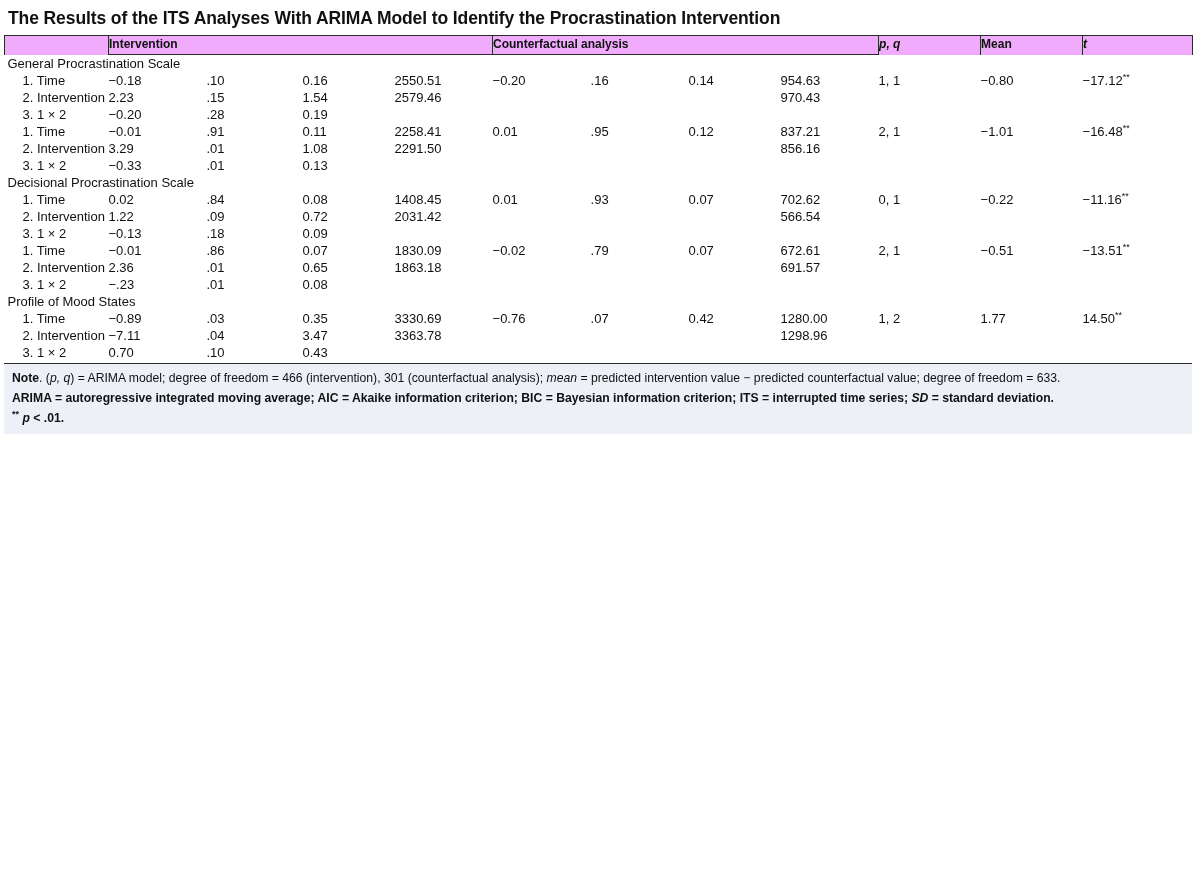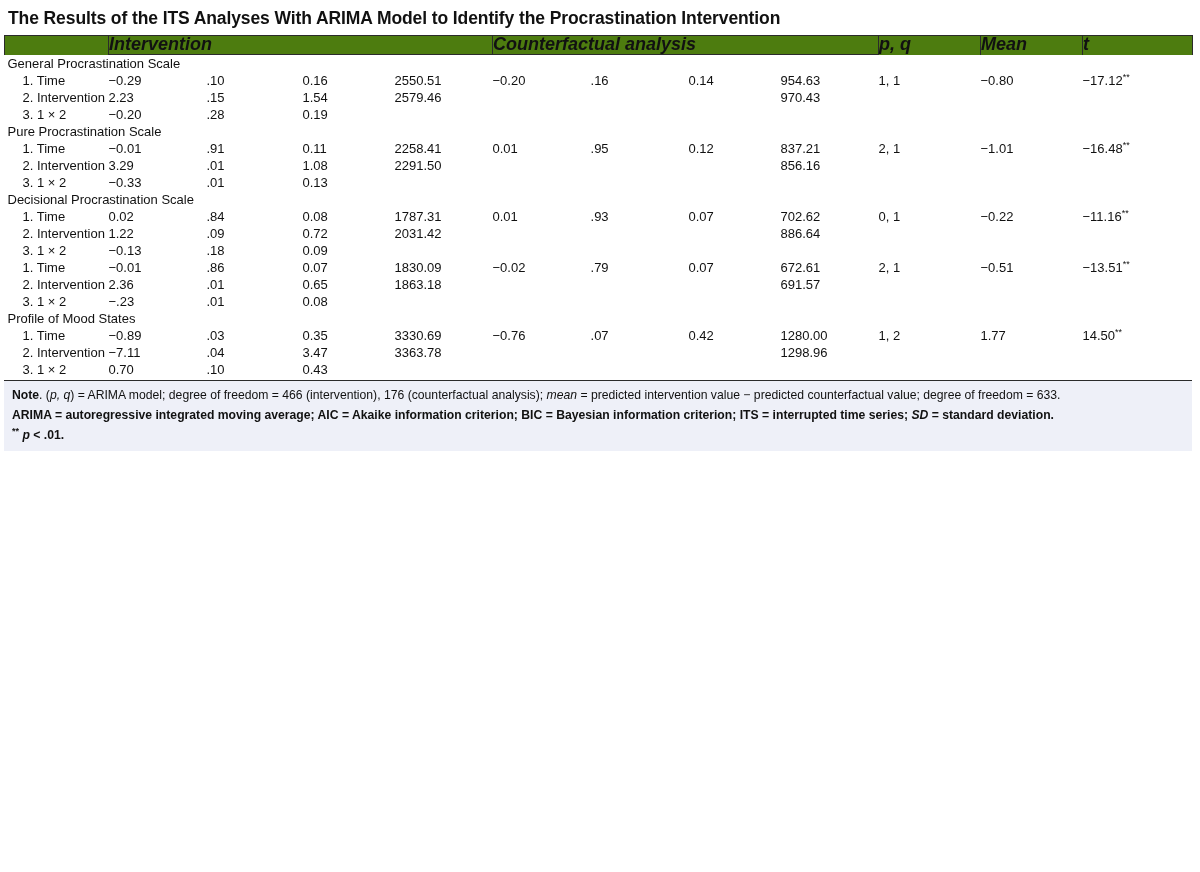--- a/index.html
+++ b/index.html
@@ -35,28 +35,27 @@
     table-layout: fixed;
     font-size: 13px;
   }
   table.main td, table.main th {
     padding: 0;
     margin: 0;
     vertical-align: top;
   }
   
   .hdr-row1 td, .hdr-row2 td {
-    background: #4d7c0f;
+    background: #f0abfc;
     border: 1px solid #2b2b2b;
     font-weight: bold;
-    font-size: 18px;
+    font-size: 12px;
     height: 18px;
     padding: 1px 2px 1px 3px;
     line-height: 16px;
-    font-style: italic;
   }
   .hdr-row1 td.blank, .hdr-row2 td.blank {
     border-left: 1px solid #2b2b2b;
   }
   .hdr-row1 td.nobord-b { border-bottom: none; }
   .hdr-row2 td.nobord-t { border-top: none; }
   .hdr-span {
     border: 1px solid #2b2b2b;
   }
   .ital { font-style: italic; }
@@ -144,21 +143,21 @@
         <td class="ital nobord-b">p, q</td>
         <td class="nobord-b">Mean</td>
         <td class="ital nobord-b">t</td>
       </tr>
 
       <tr class="grp">
         <td class="label sect" colspan="12">General Procrastination Scale</td>
       </tr>
       <tr class="grp">
         <td class="label indent">1. Time</td>
-        <td class="num">−0.29</td>
+        <td class="num">−0.18</td>
         <td class="num">.10</td>
         <td class="num">0.16</td>
         <td class="num">2550.51</td>
         <td class="num">−0.20</td>
         <td class="num">.16</td>
         <td class="num">0.14</td>
         <td class="num">954.63</td>
         <td class="num">1, 1</td>
         <td class="num">−0.80</td>
         <td class="num nowrap"><span>−17.12</span><sup>**</sup></td>
@@ -185,23 +184,20 @@
         <td class="num"></td>
         <td class="num"></td>
         <td class="num"></td>
         <td class="num"></td>
         <td class="num"></td>
         <td class="num"></td>
         <td class="num"></td>
         <td class="num"></td>
       </tr>
 
-      <tr class="grp">
-        <td class="label sect" colspan="12">Pure Procrastination Scale</td>
-      </tr>
       <tr class="grp">
         <td class="label indent">1. Time</td>
         <td class="num">−0.01</td>
         <td class="num">.91</td>
         <td class="num">0.11</td>
         <td class="num">2258.41</td>
         <td class="num">0.01</td>
         <td class="num">.95</td>
         <td class="num">0.12</td>
         <td class="num">837.21</td>
@@ -239,39 +235,39 @@
       </tr>
 
       <tr class="grp">
         <td class="label sect" colspan="12">Decisional Procrastination Scale</td>
       </tr>
       <tr class="grp">
         <td class="label indent">1. Time</td>
         <td class="num">0.02</td>
         <td class="num">.84</td>
         <td class="num">0.08</td>
-        <td class="num">1787.31</td>
+        <td class="num">1408.45</td>
         <td class="num">0.01</td>
         <td class="num">.93</td>
         <td class="num">0.07</td>
         <td class="num">702.62</td>
         <td class="num">0, 1</td>
         <td class="num">−0.22</td>
         <td class="num nowrap"><span>−11.16</span><sup>**</sup></td>
       </tr>
       <tr class="grp">
         <td class="label indent two-line">2. Intervention</td>
         <td class="num">1.22</td>
         <td class="num">.09</td>
         <td class="num">0.72</td>
         <td class="num">2031.42</td>
         <td class="num"></td>
         <td class="num"></td>
         <td class="num"></td>
-        <td class="num">886.64</td>
+        <td class="num">566.54</td>
         <td class="num"></td>
         <td class="num"></td>
         <td class="num"></td>
       </tr>
       <tr class="grp">
         <td class="label indent">3. 1 × 2</td>
         <td class="num">−0.13</td>
         <td class="num">.18</td>
         <td class="num">0.09</td>
         <td class="num"></td>
@@ -369,18 +365,18 @@
         <td class="num"></td>
         <td class="num"></td>
         <td class="num"></td>
         <td class="num"></td>
         <td class="num"></td>
       </tr>
     </tbody>
   </table>
 
   <div class="note">
-    <div class="line1"><b>Note</b><span>. (</span><i>p, q</i><span>) = ARIMA model; degree of freedom = 466 (intervention), 176 (counterfactual analysis); </span><i>mean</i><span> = predicted intervention value − predicted counterfactual value; degree of freedom = 633.</span></div>
+    <div class="line1"><b>Note</b><span>. (</span><i>p, q</i><span>) = ARIMA model; degree of freedom = 466 (intervention), 301 (counterfactual analysis); </span><i>mean</i><span> = predicted intervention value − predicted counterfactual value; degree of freedom = 633.</span></div>
     <div class="line2"><span>ARIMA = autoregressive integrated moving average; AIC = Akaike information criterion; BIC = Bayesian information criterion; ITS = interrupted time series; </span><i>SD</i><span> = standard deviation.</span></div>
     <div class="line3"><sup>**</sup> <i>p</i><span> &lt; .01.</span></div>
   </div>
 
 </div>
 
 </body></html>

